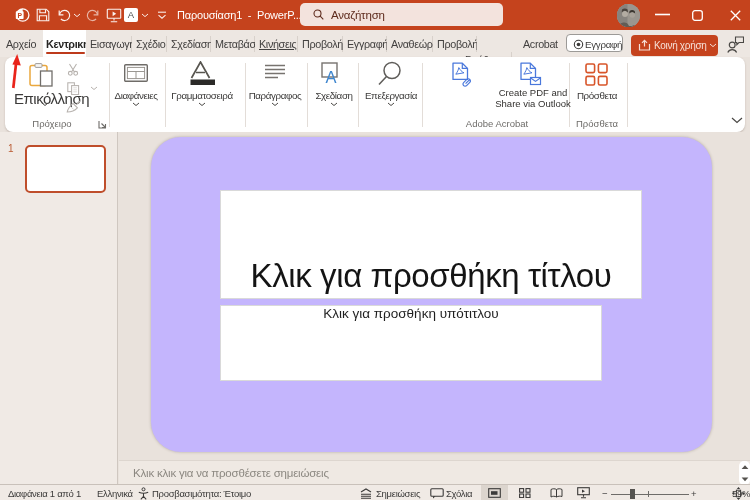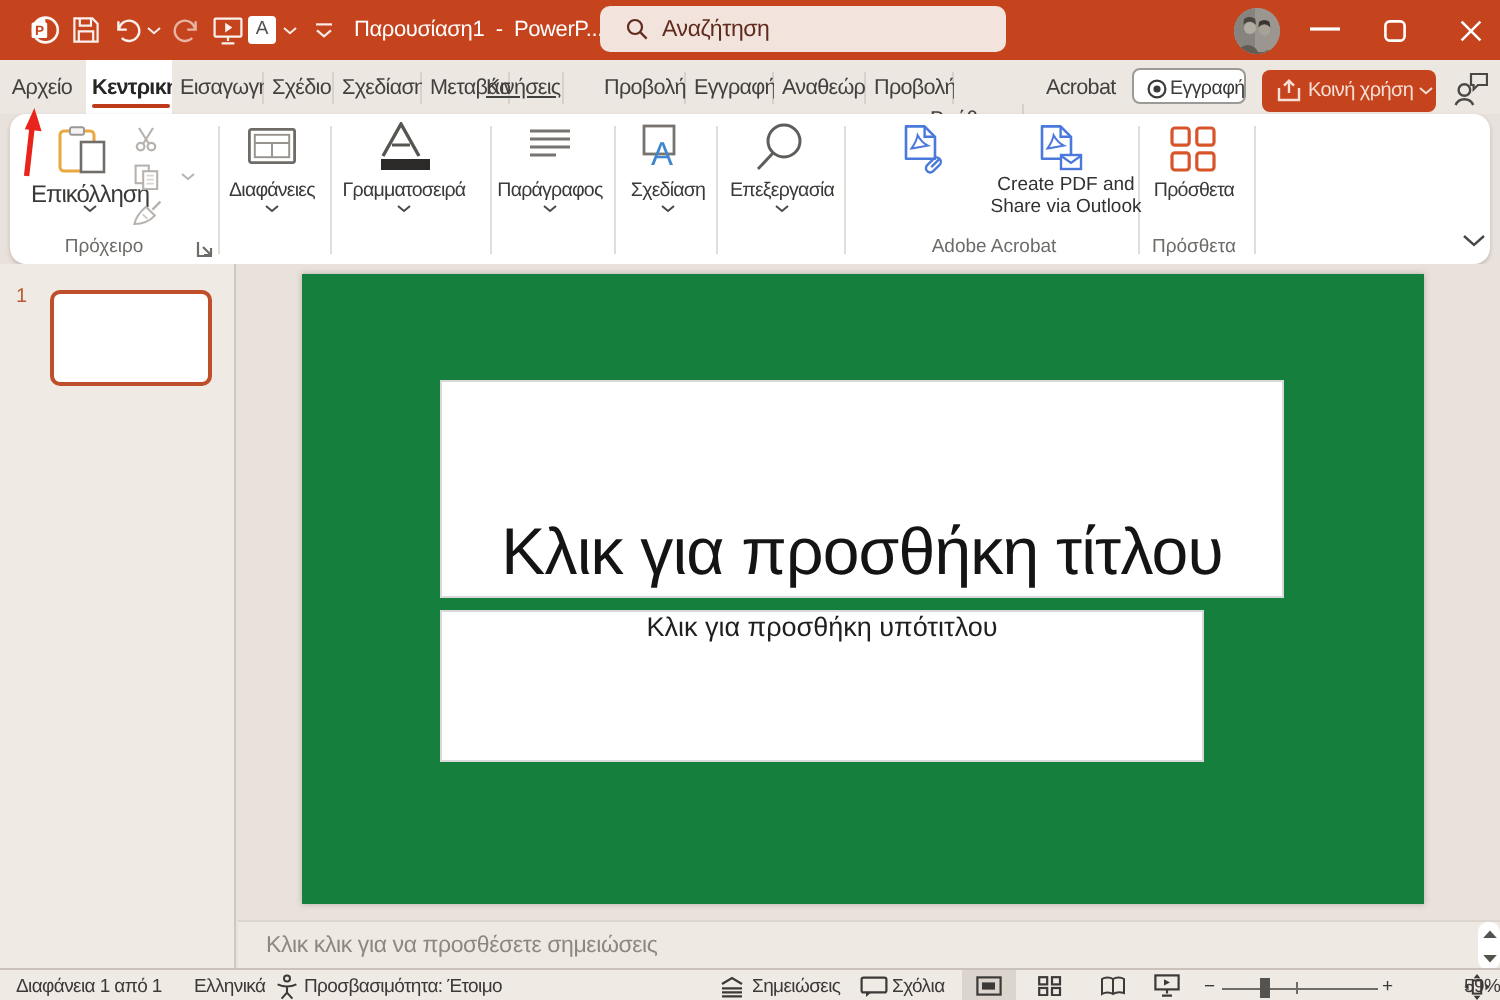--- a/index.html
+++ b/index.html
@@ -30,21 +30,21 @@
 .biglbl { position:absolute; top:33px; font-size:9.8px; letter-spacing:-0.4px; color:#3b3a39; text-align:center; white-space:nowrap; }
 .grplbl { position:absolute; top:61px; font-size:9.5px; color:#6e6c69; text-align:center; white-space:nowrap; }
 .chev { position:absolute; top:45px; width:8px; height:5px; }
 .pdftxt { position:absolute; top:31px; font-size:9.5px; color:#33312f; text-align:center; line-height:10.5px; white-space:nowrap; }
 
 
 #workspace { position:absolute; left:0; top:132px; width:750px; height:352px; background:#E9E2DC; }
 #panel { position:absolute; left:0; top:0; width:118px; height:352px; background:#F0EAE5; border-right:1px solid #CFC7C0; }
 #thumb { position:absolute; left:25px; top:13px; width:81px; height:48px; background:#fff; border:2px solid #BF4E2B; border-radius:5px; }
 #thumbnum { position:absolute; left:8px; top:11px; font-size:10px; color:#BA5B33; }
-#canvas { position:absolute; left:151px; top:5px; width:561px; height:315px; background:#15803d; box-shadow:0 0 3px rgba(80,70,60,.35); }
+#canvas { position:absolute; left:151px; top:5px; width:561px; height:315px; background:#c4b5fd; box-shadow:0 0 3px rgba(80,70,60,.35);border-radius:30px; }
 .ph { position:absolute; border:1px solid #D9D9D9; background:#fff; }
 #titleph { left:69px; top:53px; width:422px; height:109px; }
 #subph { left:69px; top:168px; width:382px; height:76px; }
 #titletxt { position:absolute; left:0; right:0; top:66px; text-align:center; font-size:33px; color:#141414; letter-spacing:-0.4px; }
 #subtxt { position:absolute; left:0; right:0; top:0px; text-align:center; font-size:13.5px; color:#1f1f1f; }
 #notes { position:absolute; left:119px; top:328px; width:631px; height:24px; background:#EFE9E3; border-top:1px solid #DDD6CF; }
 #notes .ntxt { position:absolute; left:14px; top:6px; font-size:11.5px; letter-spacing:-0.2px; color:#8C8881; }
 
 
 #statusbar { position:absolute; left:0; top:484px; width:750px; height:16px; background:#F0EAE5; border-top:1px solid #C9C1BA; font-size:9.5px; letter-spacing:-0.3px; color:#3b3a39; }
@@ -129,21 +129,21 @@
     </svg>
 </div>
 
 <div id="tabrow">
   <div class="tab first" style="left:0;width:42px;background:none;">Αρχείο</div>
   <div class="tab sel" style="left:43px;width:43px;">Κεντρική</div>
   <div class="tab" style="left:87px;width:45px;">Εισαγωγή</div>
   <div class="tab" style="left:133px;width:34px;">Σχέδιο</div>
   <div class="tab" style="left:168px;width:43px;">Σχεδίαση</div>
   <div class="tab" style="left:212px;width:43px;">Μεταβάσεις</div>
-  <div class="tab" style="left:240px;width:42px;text-decoration:underline;">Κινήσεις</div>
+  <div class="tab" style="left:256px;width:42px;text-decoration:underline;">Κινήσεις</div>
   <div class="tab" style="left:299px;width:44px;">Προβολή π</div>
   <div class="tab" style="left:344px;width:43px;">Εγγραφή</div>
   <div class="tab" style="left:388px;width:45px;">Αναθεώρησ</div>
   <div class="tab" style="left:434px;width:43px;">Προβολή</div>
   <div class="tab" style="left:462px;width:50px;margin-top:16px;">Βοήθεια</div>
   <div class="tab" style="left:520px;width:42px;background:none;">Acrobat</div>
 </div>
 <div id="selunder"></div>
 
 <div id="recbtn">
@@ -180,21 +180,21 @@
   <div class="rsep" style="left:353px;"></div>
   <div class="rsep" style="left:417px;"></div>
   <div class="rsep" style="left:564px;"></div>
   <div class="rsep" style="left:622px;"></div>
 
   <svg class="abs" style="left:24px;top:6px" width="24" height="26" viewBox="0 0 24 26">
     <rect x="1" y="2.5" width="17" height="20" rx="2" fill="#fff" stroke="#EAA83E" stroke-width="1.5"></rect>
     <rect x="6" y="0.6" width="7" height="3.8" rx="1" fill="#f5f4f3" stroke="#9a9896" stroke-width="0.95"></rect>
     <rect x="11.5" y="8" width="11.5" height="15" fill="#fff" stroke="#716e6a" stroke-width="1.3"></rect>
   </svg>
-  <div class="biglbl" style="left:9px;width:62px;font-size:12px;letter-spacing:-0.5px;">Επικόλληση</div>
+  <div class="biglbl" style="left:9px;width:62px;font-size:15px;letter-spacing:-0.5px;">Επικόλληση</div>
   <svg class="chev" style="left:36px;" viewBox="0 0 8 5">
       <path d="M1 1 l3 2.5 L7 1" fill="none" stroke="#4a4845" stroke-width="1"></path>
     </svg>
 
   <svg class="abs" style="left:61px;top:6px" width="14" height="13" viewBox="0 0 14 13">
     <path d="M3.5 1 L8.5 9 M10.5 1 L5.5 9" stroke="#B7B2AE" stroke-width="1.1"></path>
     <circle cx="4.3" cy="10.3" r="1.9" fill="none" stroke="#B7B2AE" stroke-width="1.1"></circle>
     <circle cx="9.7" cy="10.3" r="1.9" fill="none" stroke="#B7B2AE" stroke-width="1.1"></circle>
   </svg>
   <svg class="abs" style="left:62px;top:25px" width="13" height="13" viewBox="0 0 13 13">

